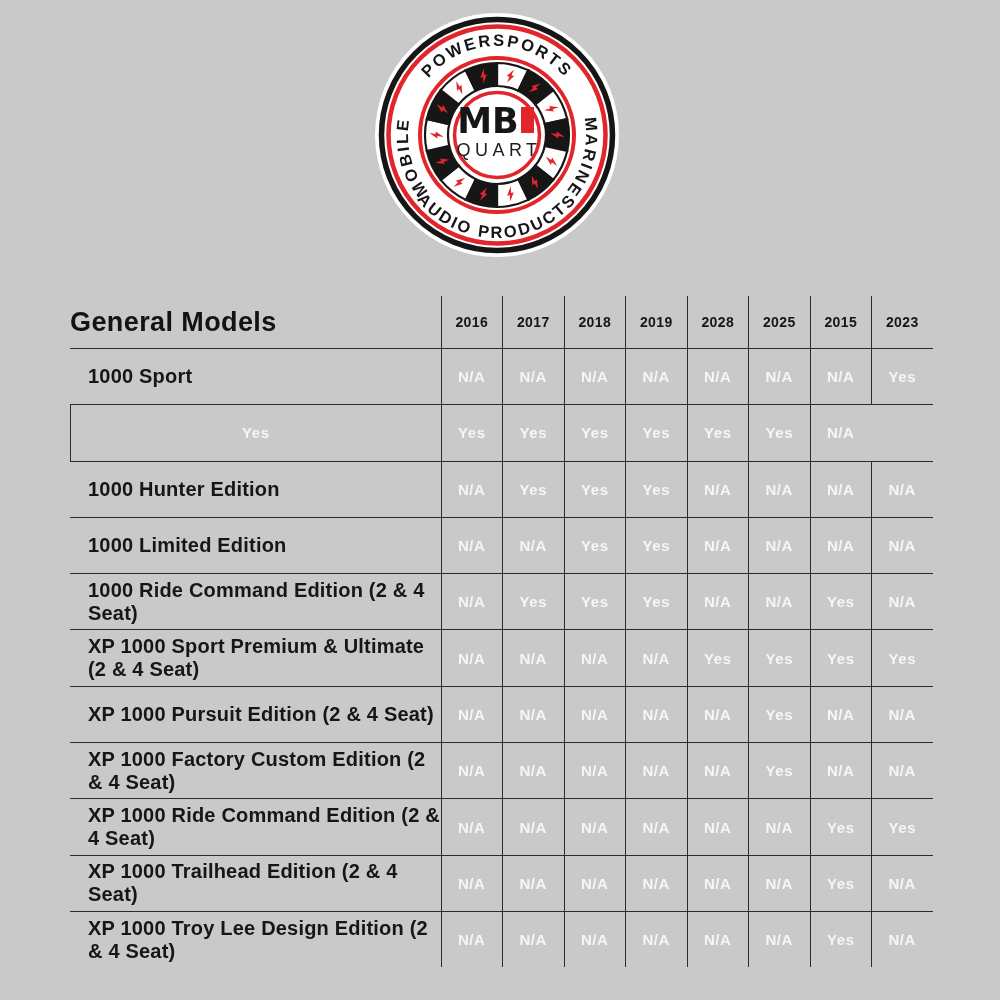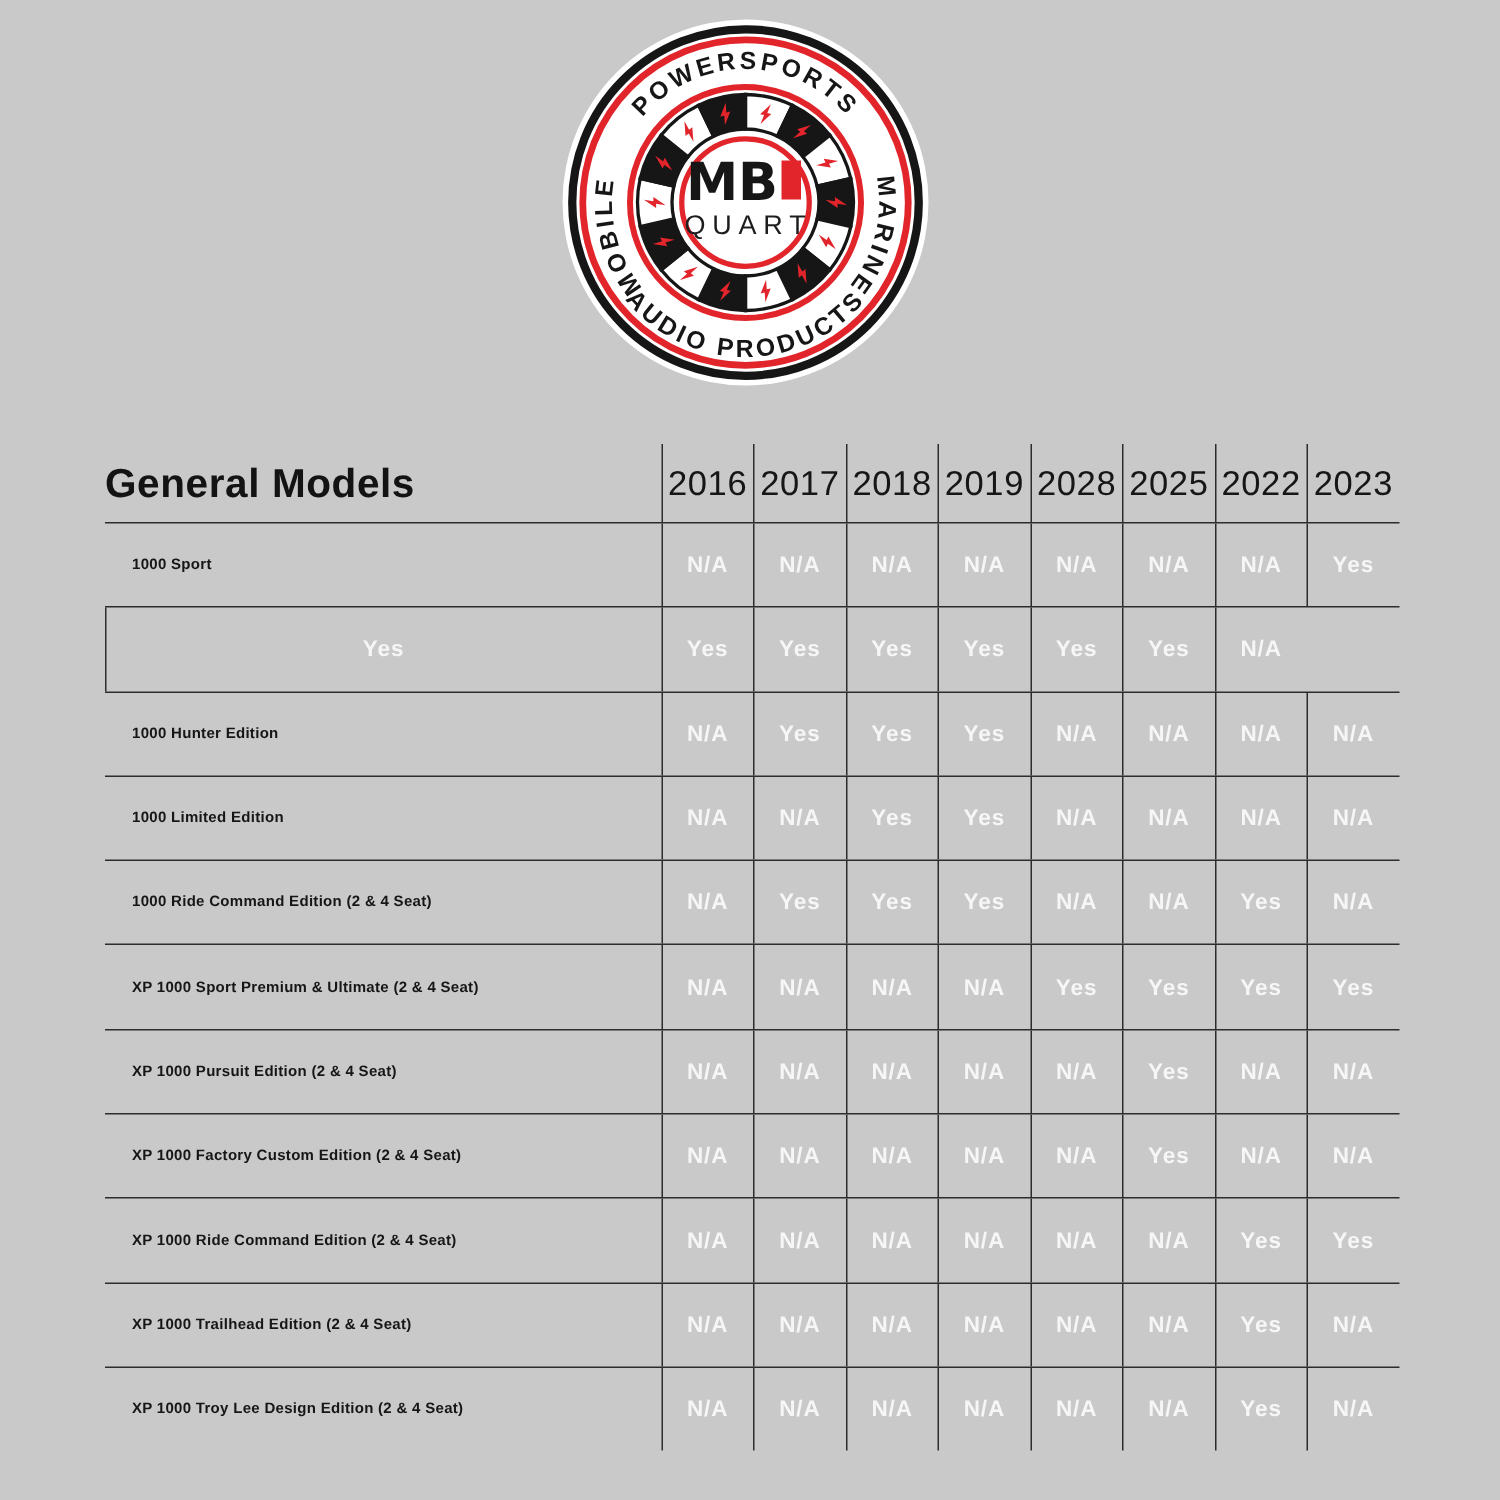--- a/index.html
+++ b/index.html
@@ -16,22 +16,22 @@
   .ring-text { font-family:"Liberation Sans",sans-serif; font-weight:bold; font-size:16.5px; letter-spacing:2.4px; fill:#161616; }
   .mb-text   { font-family:"DejaVu Sans",sans-serif; font-weight:bold; font-size:35px; fill:#161616; }
   .quart-text{ font-family:"Liberation Sans",sans-serif; font-weight:normal; font-size:18px; letter-spacing:4.5px; fill:#1d1d1d; }
 
   .fit-table { position:absolute; left:70px; top:296px; width:863px; }
   .thead, .trow { display:grid; grid-template-columns:370.5px repeat(8, 61.5px); }
   .thead { height:52px; }
   .trow  { height:56.3px; border-top:1.5px solid #2c2c2c; }
   .cell  { display:flex; align-items:center; justify-content:center; overflow:hidden; }
   .title-cell { justify-content:flex-start; font-size:27px; font-weight:bold; color:#131313; letter-spacing:.4px; }
-  .year-cell  { font-size:23px; font-weight:normal; color:#161616; border-left:1.5px solid #2c2c2c; letter-spacing:.4px; }
-  .label-cell { justify-content:flex-start; padding-left:18px; font-size:10px; font-weight:bold; color:#161616; letter-spacing:.2px; }
+  .year-cell  { font-size:14px; font-weight:bold; color:#161616; border-left:1.5px solid #2c2c2c; letter-spacing:.4px; }
+  .label-cell { justify-content:flex-start; padding-left:18px; font-size:20px; font-weight:bold; color:#161616; letter-spacing:.2px; }
   .value-cell { font-size:15px; font-weight:bold; color:rgba(255,255,255,.84); border-left:1.5px solid #2c2c2c; letter-spacing:.6px; }
 </style>
 </head>
 <body>
 
 <div class="logo-wrap">
   <svg viewBox="-123 -123 246 246">
     <circle r="122" fill="#ffffff"></circle>
     <circle r="115.5" fill="none" stroke-width="5.5" stroke="#161616"></circle>
     <circle r="108.5" fill="none" stroke-width="4.5" stroke="#e2242b"></circle>
@@ -95,21 +95,21 @@
 
 <div class="fit-table">
   <div class="thead">
     <div class="cell title-cell">General Models</div>
   <div class="cell year-cell">2016</div>
       <div class="cell year-cell">2017</div>
       <div class="cell year-cell">2018</div>
       <div class="cell year-cell">2019</div>
       <div class="cell year-cell">2028</div>
       <div class="cell year-cell">2025</div>
-      <div class="cell year-cell">2022</div>
+      <div class="cell year-cell">2015</div>
       <div class="cell year-cell">2023</div>
     </div>
   <div>
       <div class="trow">
         <div class="cell label-cell">1000 Sport</div>
         <div class="cell value-cell">N/A</div>
         <div class="cell value-cell">N/A</div>
         <div class="cell value-cell">N/A</div>
         <div class="cell value-cell">N/A</div>
         <div class="cell value-cell">N/A</div>

